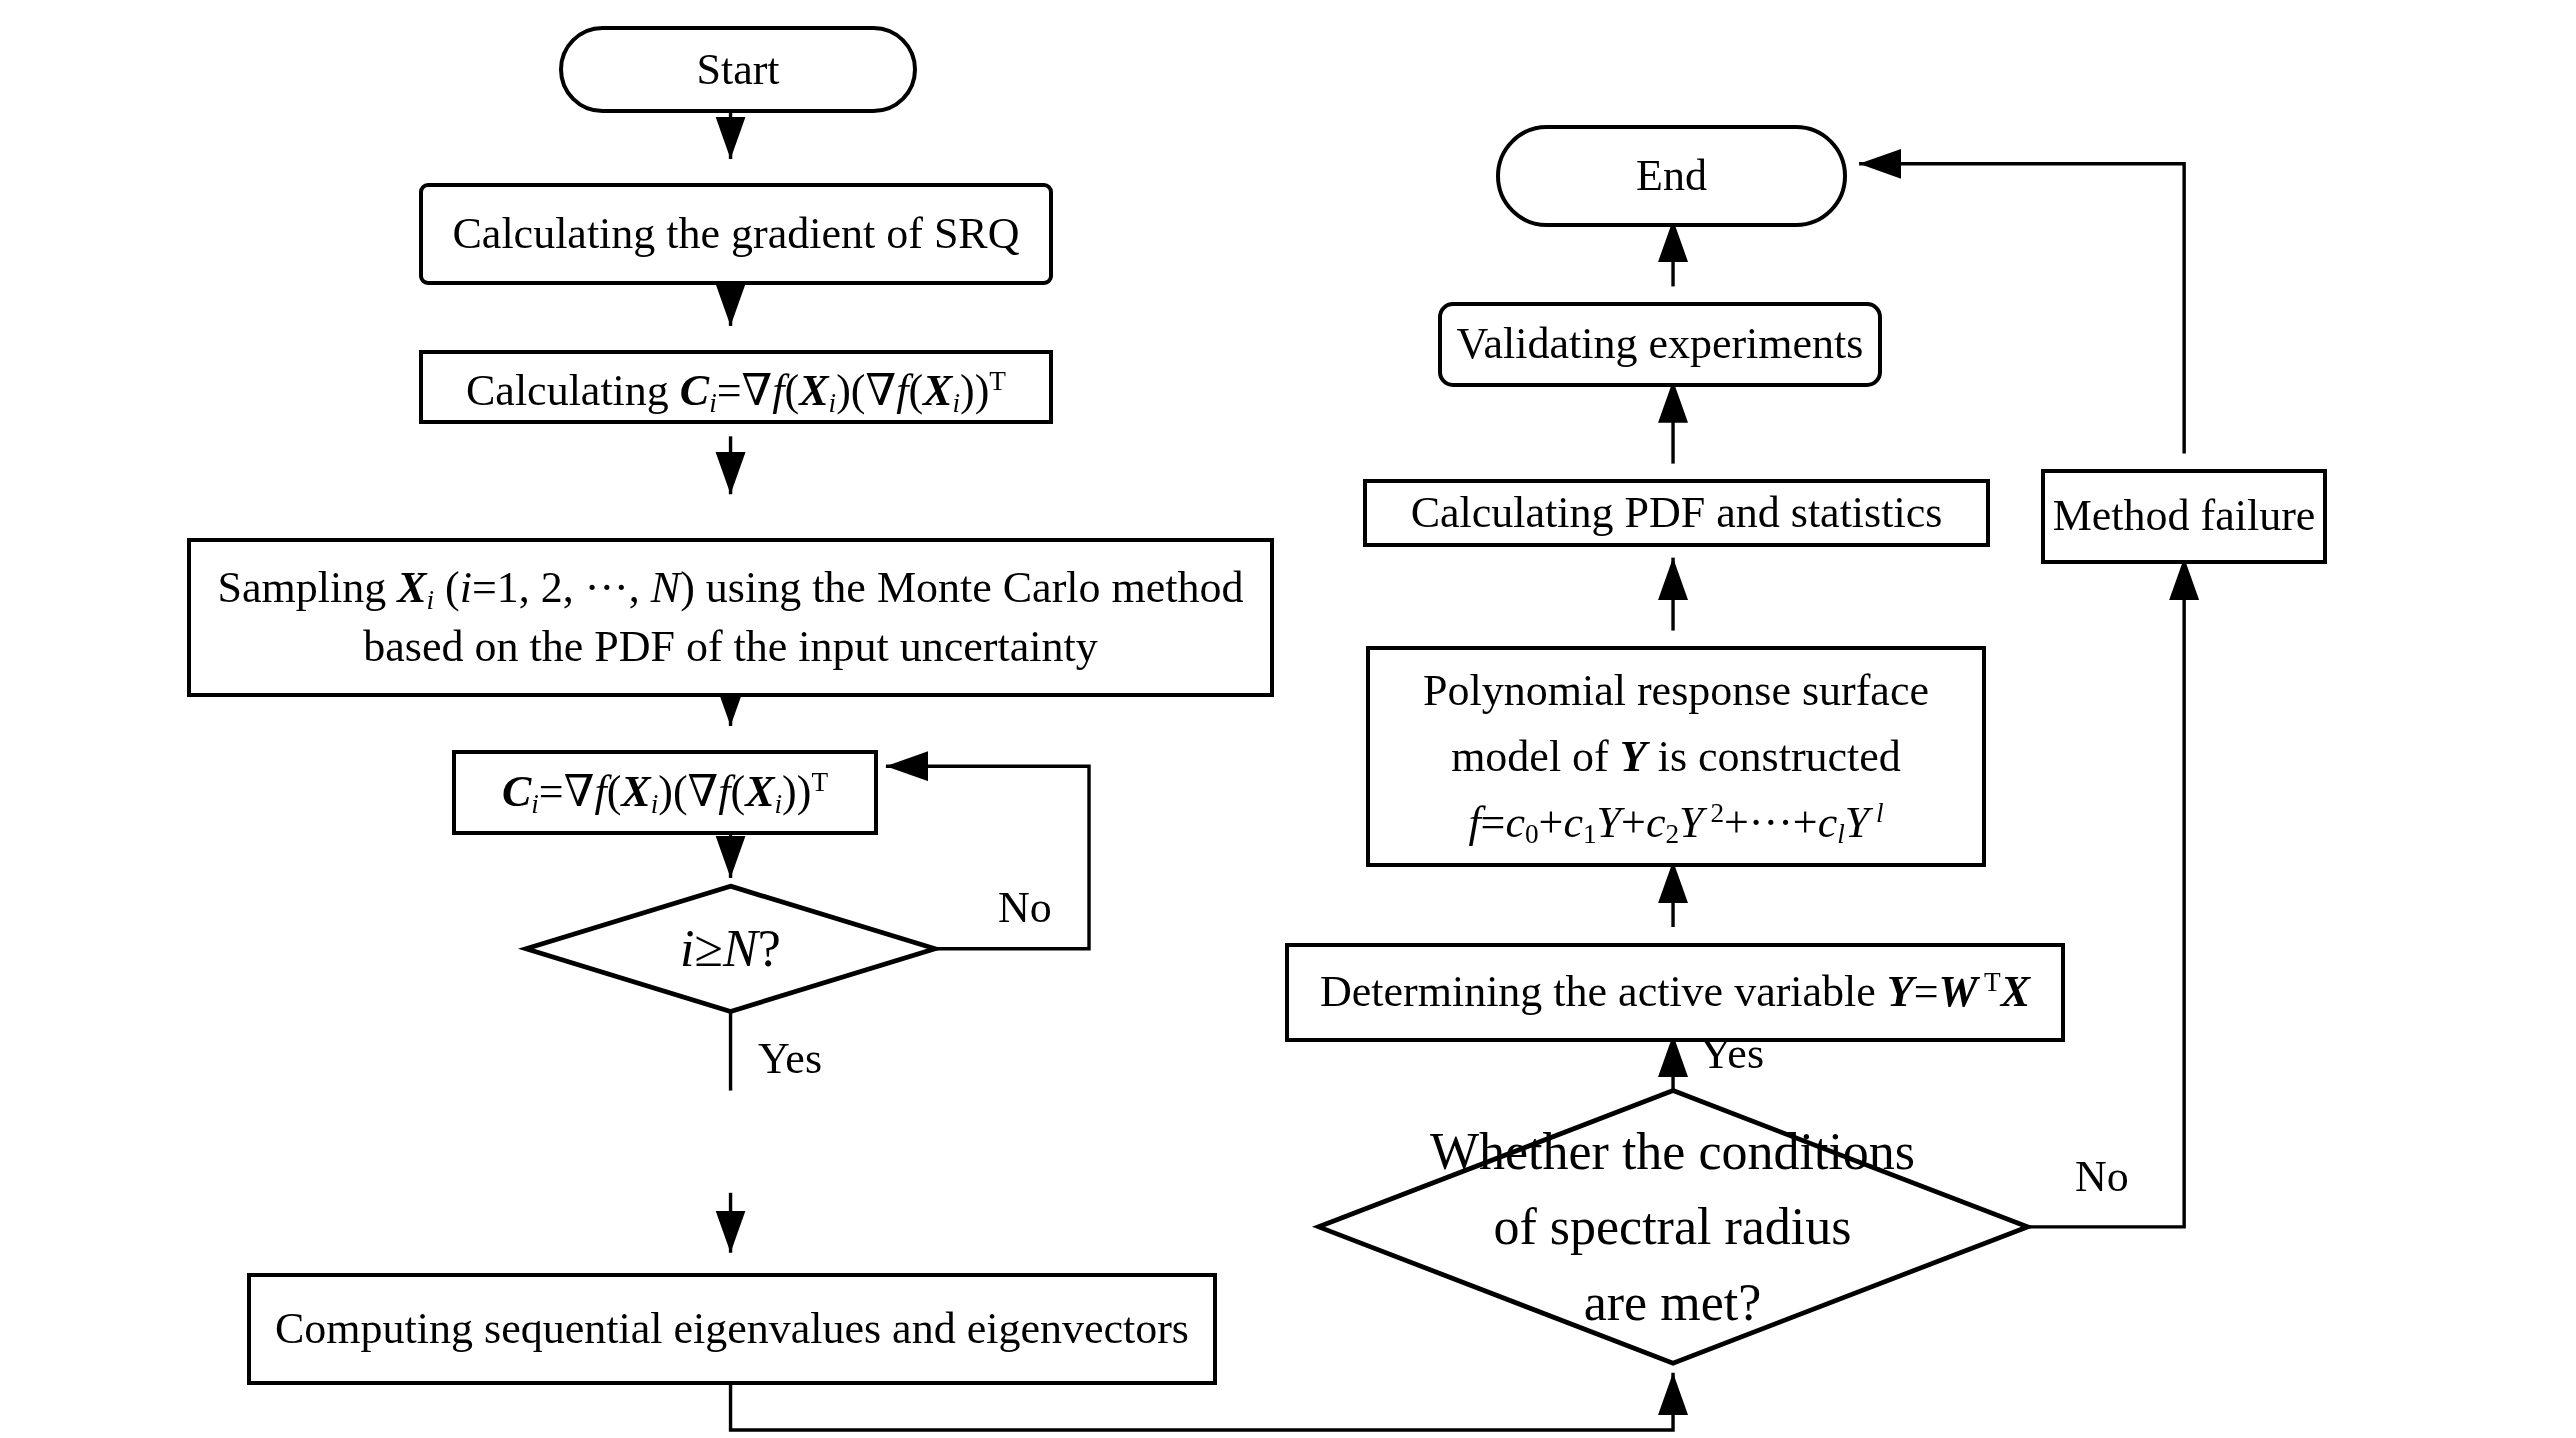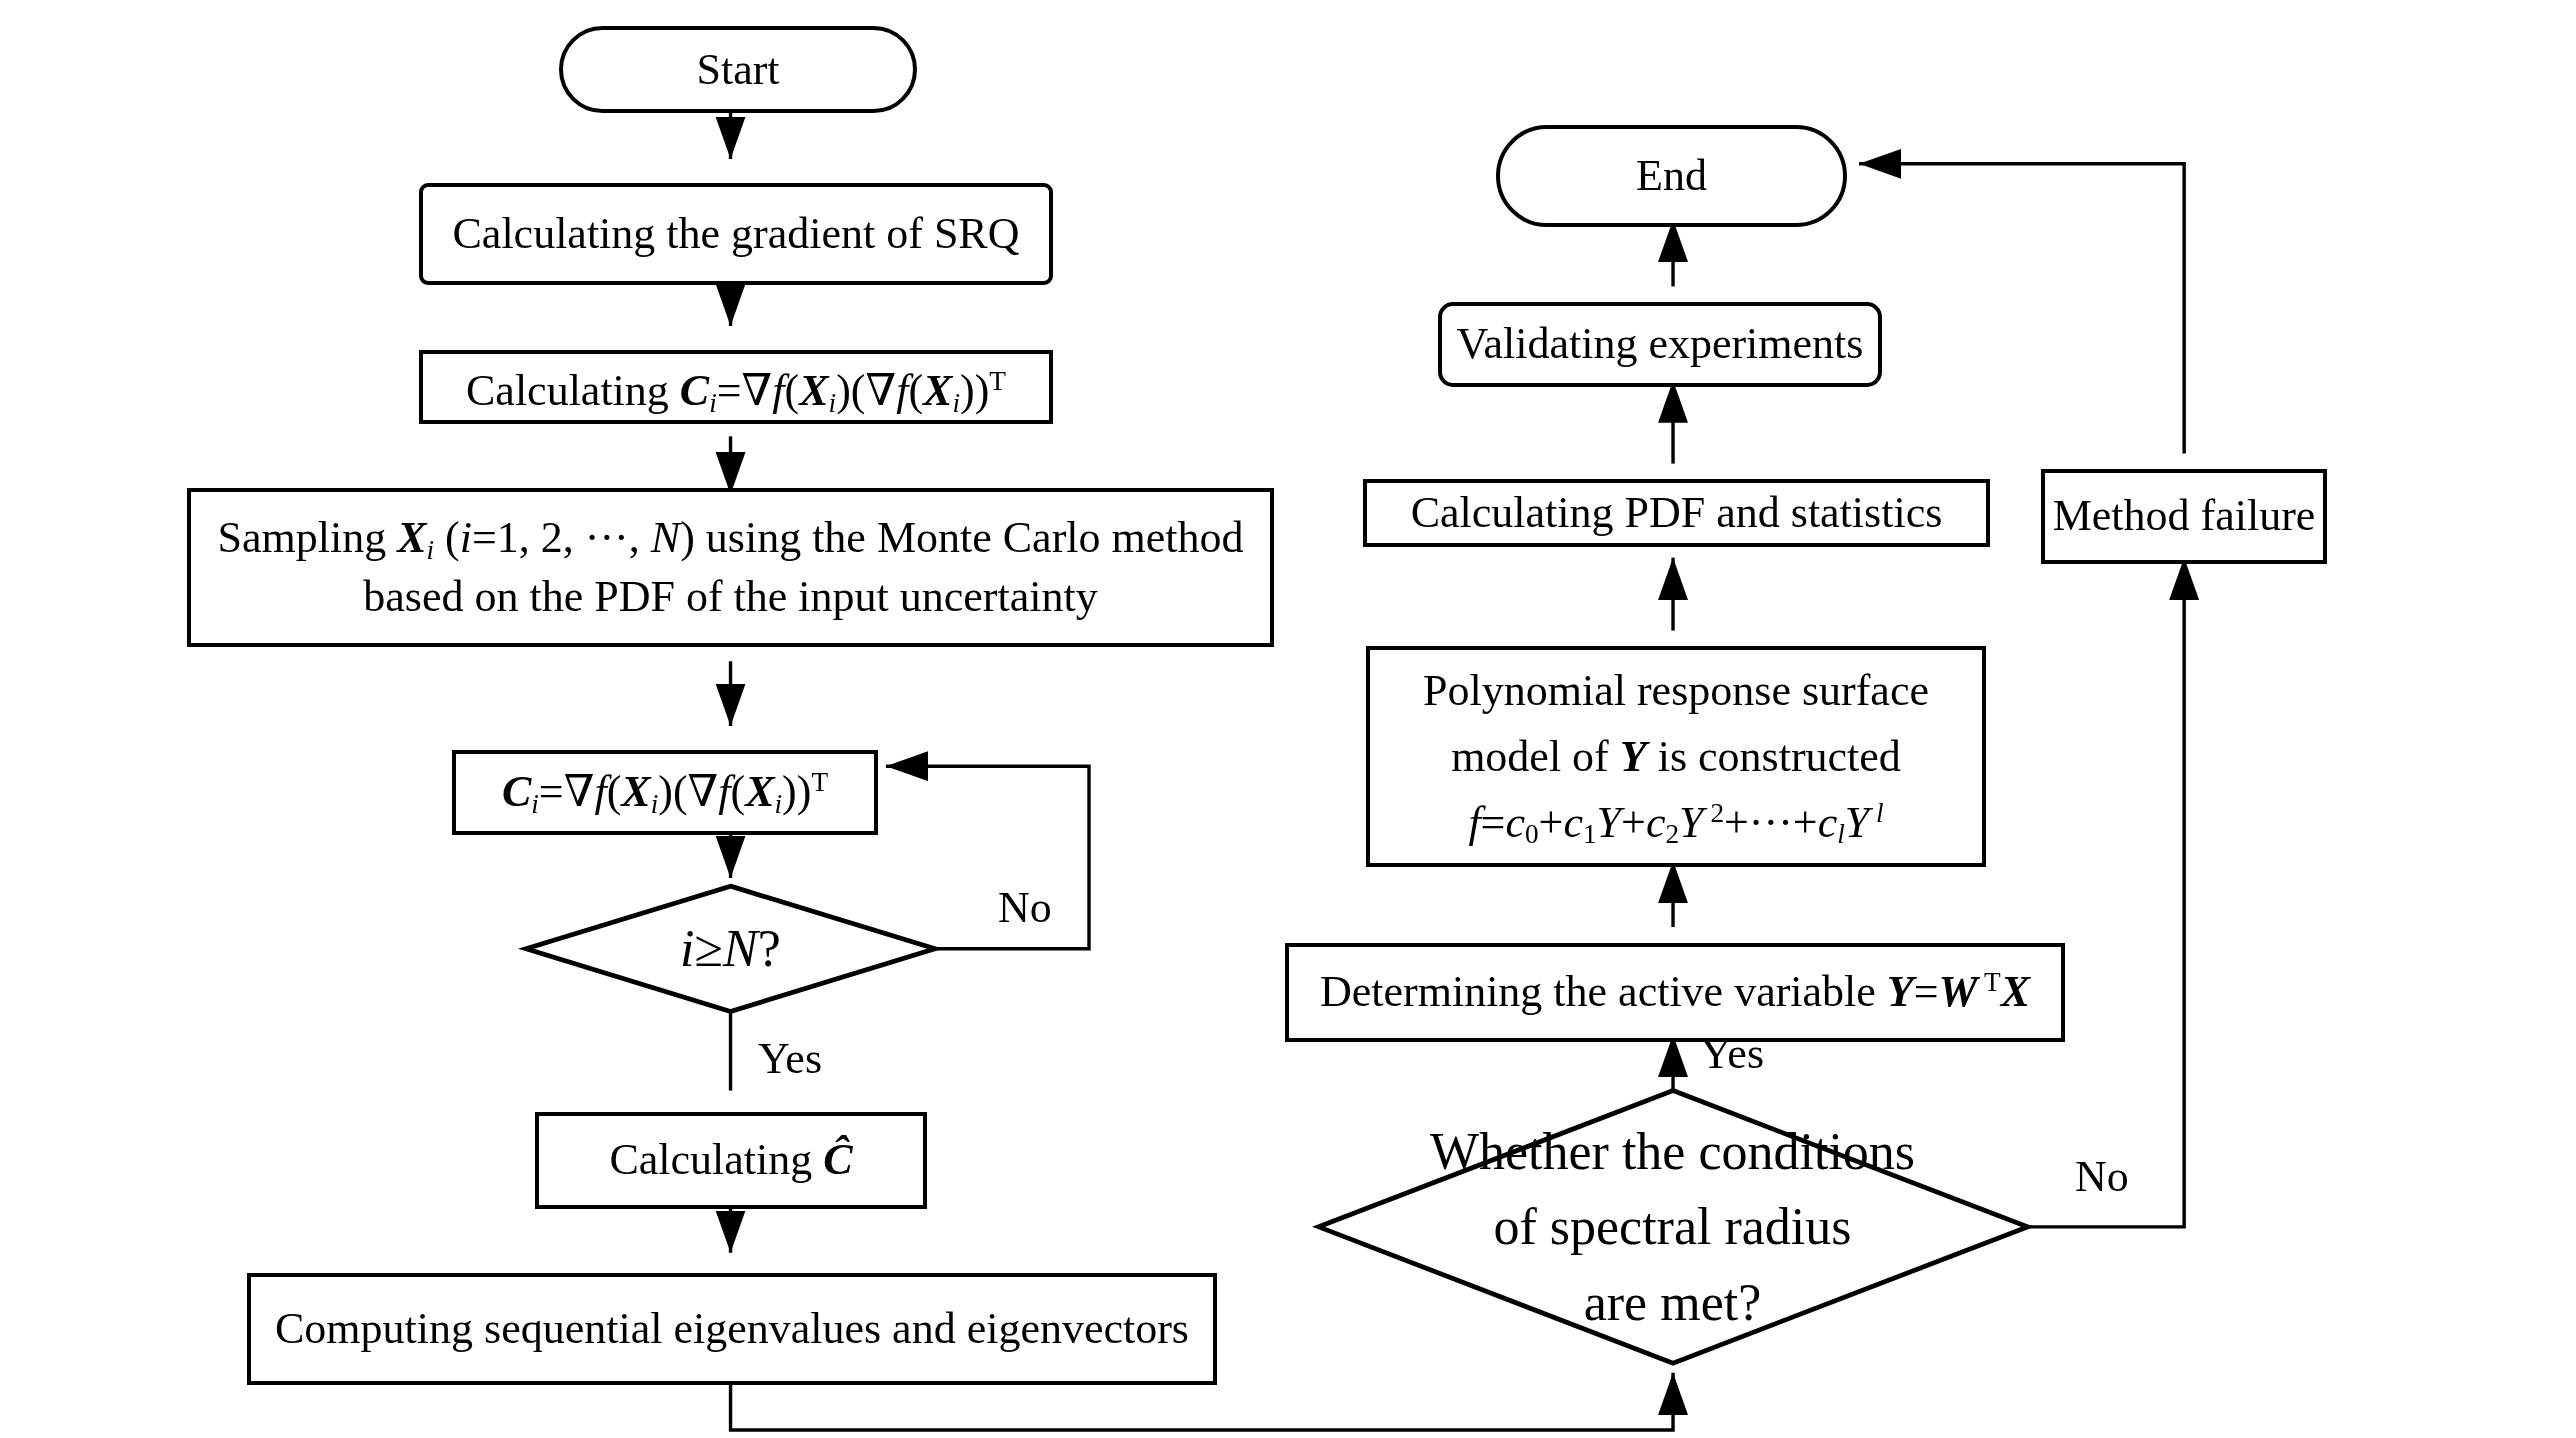--- a/index.html
+++ b/index.html
@@ -113,38 +113,35 @@
   </div>
 
   <div class="node" style="left:419px; top:167px; width:634px; height:102px;border-radius:9px;">
     <span>Calculating the gradient of SRQ</span>
   </div>
 
   <div class="node" style="left:419px; top:334px; width:634px; height:74px;align-items:flex-end;">
     <span>Calculating <b><i>C</i></b><sub><i>i</i></sub>=∇<i>f</i>(<b><i>X</i></b><sub><i>i</i></sub>)(∇<i>f</i>(<b><i>X</i></b><sub><i>i</i></sub>))<sup>T</sup></span>
   </div>
 
-  <div class="node" style="left:187px; top:472px; width:1087px; height:159px;">
+  <div class="node" style="left:187px; top:522px; width:1087px; height:159px;">
     <span>Sampling <b><i>X</i></b><sub><i>i</i></sub> (<i>i</i>=1, 2, ···, <i>N</i>) using the Monte Carlo method<br>based on the PDF of the input uncertainty</span>
   </div>
 
   <div class="node" style="left:452px; top:734px; width:426px; height:85px;">
     <span><b><i>C</i></b><sub><i>i</i></sub>=∇<i>f</i>(<b><i>X</i></b><sub><i>i</i></sub>)(∇<i>f</i>(<b><i>X</i></b><sub><i>i</i></sub>))<sup>T</sup></span>
   </div>
 
   <div class="dtext" style="left:594px; top:906px; width:273px; height:85px;">
     <span><i>i</i>≥<i>N</i>?</span>
   </div>
 
   <div class="edge-label" style="left:758px; top:1037px;">Yes</div>
   <div class="edge-label" style="left:998px; top:886px;">No</div>
 
-  <div class="node" style="left:535px; top:1096px; width:392px; height:97px;">
-    <span>Calculating <b><i>Ĉ</i></b></span>
-  </div>
 
   <div class="node" style="left:247px; top:1257px; width:970px; height:112px;">
     <span>Computing sequential eigenvalues and eigenvectors</span>
   </div>
 
   <div class="node terminator" style="left:1496px; top:109px; width:351px; height:102px;">
     <span>End</span>
   </div>
 
   <div class="node" style="left:1438px; top:286px; width:444px; height:85px;border-radius:15px;">

